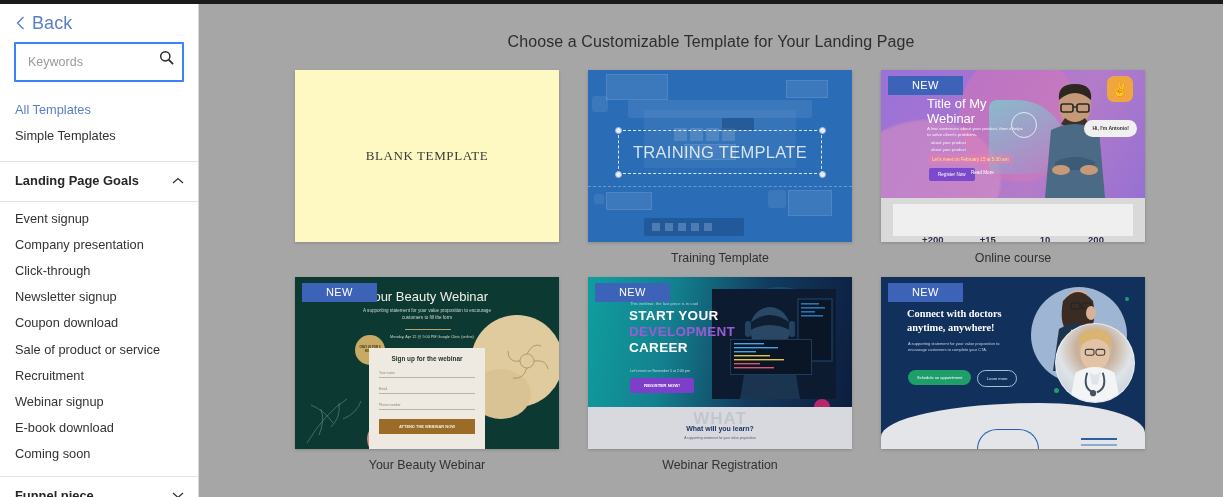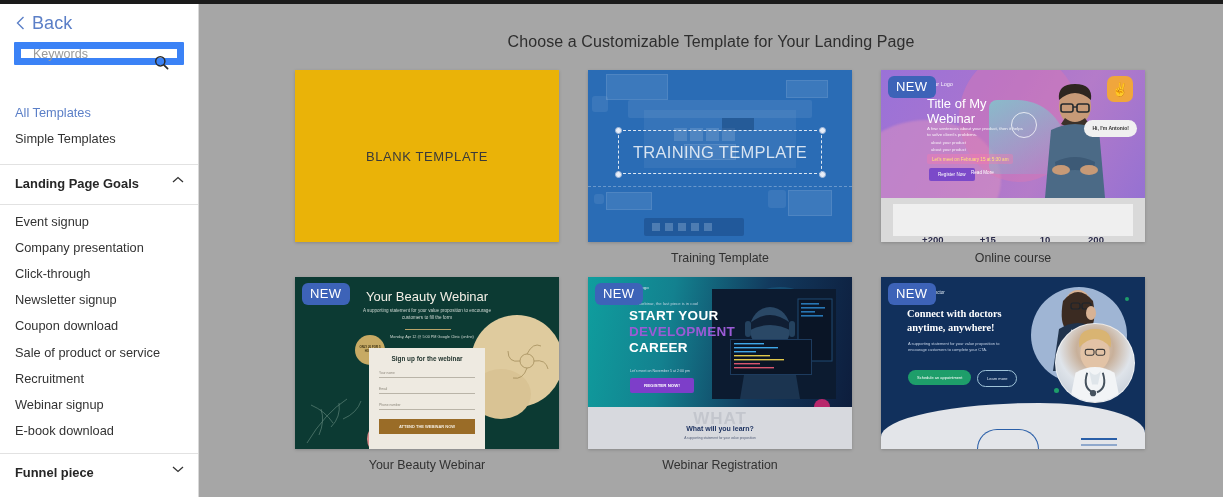--- a/index.html
+++ b/index.html
@@ -24,44 +24,44 @@
   }
   .back-row {
     display: flex; align-items: center; gap: 7px;
     padding: 10px 0 0 16px; height: 28px;
   }
   .back-chevron { display: block; line-height: 0; }
   .back-label { color: #5b7fc7; font-size: 18px; letter-spacing: .1px; }
 
   .search-wrap { padding: 10px 14px 0 14px; }
   .search-box {
-    position: relative; height: 23px;
-    border: 7px solid #3b82f6; background: #fff; border-radius: 1px;
+    position: relative; height: 40px;
+    border: 2px solid #3b82f6; background: #fff; border-radius: 1px;
     display: flex; align-items: center;
   }
   .search-box input {
     border: 0; outline: 0; width: 100%;
     padding: 0 28px 0 12px; font-size: 12.5px;
     color: #4a4a4a; font-family: "Liberation Sans", sans-serif;
     background: transparent;
   }
   .search-box input::placeholder { color: #9a9a9a; }
   .search-icon { position: absolute; right: 8px; top: 6px; line-height: 0; }
 
   .quicklinks { padding: 15px 0 10px 0; }
   .quicklink {
     font-size: 12.8px; padding: 4px 0 4px 15px; color: #333;
     line-height: 18px; cursor: pointer;
   }
-  .quicklink.active { color: #5b7fc7; margin-top: 20px; }
+  .quicklink.active { color: #5b7fc7; }
 
   .group-sep { height: 1px; background: #e2e2e2; margin: 2px 0 0 0; }
 
   .group-header {
-    display: flex; align-items: flex-start; justify-content: space-between;
+    display: flex; align-items: center; justify-content: space-between;
     padding: 11px 14px 11px 15px; cursor: pointer;
   }
   .group-title { font-size: 12.9px; font-weight: bold; color: #262626; }
   .chev { line-height: 0; }
 
   .group-items { padding: 3px 0 7px 0; }
   .group-item {
     font-size: 12.8px; color: #333; padding: 4.6px 0 4.6px 15px;
     line-height: 17px; cursor: pointer;
   }
@@ -90,28 +90,28 @@
     box-shadow: 0 1px 3px rgba(0,0,0,.18);
     cursor: pointer;
   }
   .caption {
     text-align: center; font-size: 12.4px; color: #313131;
     padding-top: 9px;
   }
 
   .badge-new {
     position: absolute; top: 6px; left: 7px; z-index: 12;
-    background: #3d63b8; color: #fff; font-size: 13px;
-    padding: 3px 8px 4px; letter-spacing: .4px; border-radius: 6px;
+    background: #3d63b8; color: #fff; font-size: 11px;
+    padding: 3px 24px 4px; letter-spacing: .4px;
   }
 
   
   .blank {
-    background: #eab308; display: flex;
-    align-items: center; justify-content: center;
+    background: #fef9c3; display: flex;
+    align-items: center; justify-content: center; font-family: Liberation Serif, serif;
   }
   .blank-text { font-size: 13px; color: #3a3a3a; letter-spacing: .6px; }
 
   
   .training { background: #2a6cb5; }
   .tr-bg { position: absolute; inset: 0; opacity: .55; }
   .tr-tip {
     position: absolute; background: rgba(255,255,255,.16);
     border: 1px solid rgba(255,255,255,.18);
   }
@@ -413,20 +413,21 @@
     <div class="group-items">
       <div class="group-item">Event signup</div>
       <div class="group-item">Company presentation</div>
       <div class="group-item">Click-through</div>
       <div class="group-item">Newsletter signup</div>
       <div class="group-item">Coupon download</div>
       <div class="group-item">Sale of product or service</div>
       <div class="group-item">Recruitment</div>
       <div class="group-item">Webinar signup</div>
       <div class="group-item">E-book download</div>
+      <div class="group-item">Coming soon</div>
     </div>
 
     <div class="group-sep"></div>
     <div class="group-header">
       <span class="group-title">Funnel piece</span>
       <span class="chev">
         <svg width="12" height="8" viewBox="0 0 12 8">
             <polyline points="1,2 6,6.5 11,2" fill="none" stroke="#333" stroke-width="1.3"></polyline>
           </svg>
       </span>

